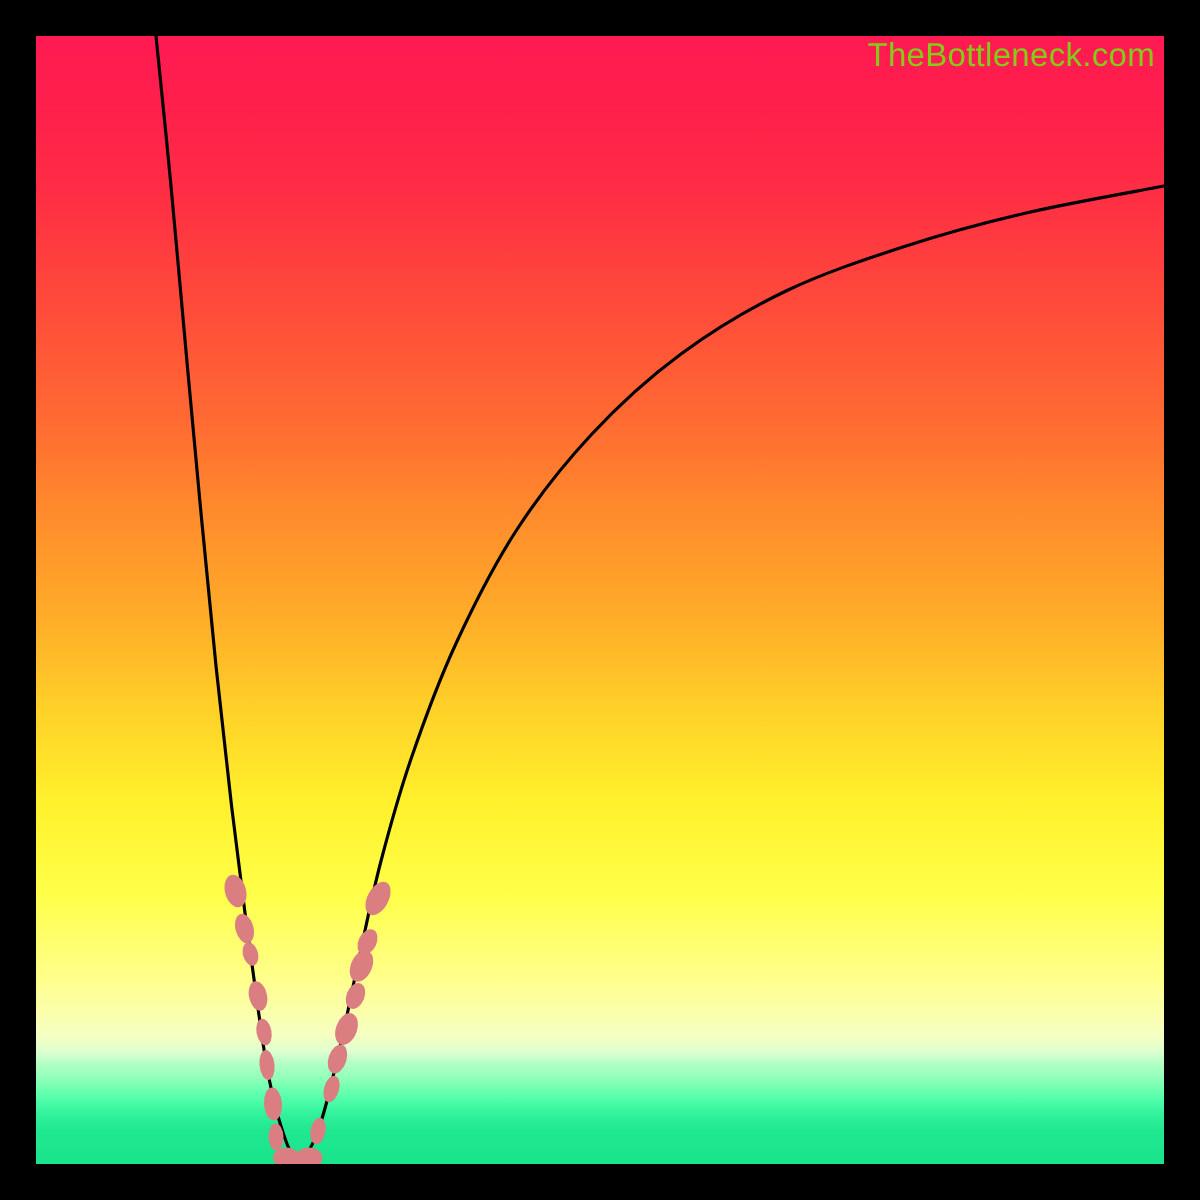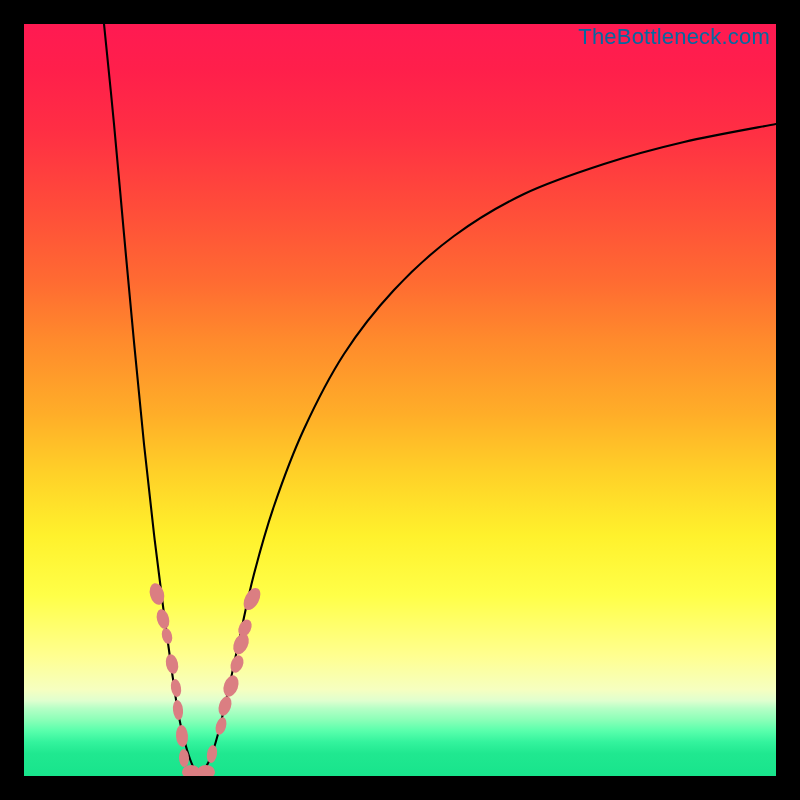--- a/index.html
+++ b/index.html
@@ -44,21 +44,21 @@
       #20e890 97%,
       #18e48c 100%
     );
   }
   .watermark {
     position: absolute;
     top: 0;
     right: 6px;
     font-size: 22px;
     font-weight: 500;
-    color: #0369a1;
+    color: #84cc16;
     letter-spacing: 0.2px;
     user-select: none;
   }
   svg.curve {
     position: absolute;
     inset: 0;
     width: 100%;
     height: 100%;
     overflow: visible;
   }

